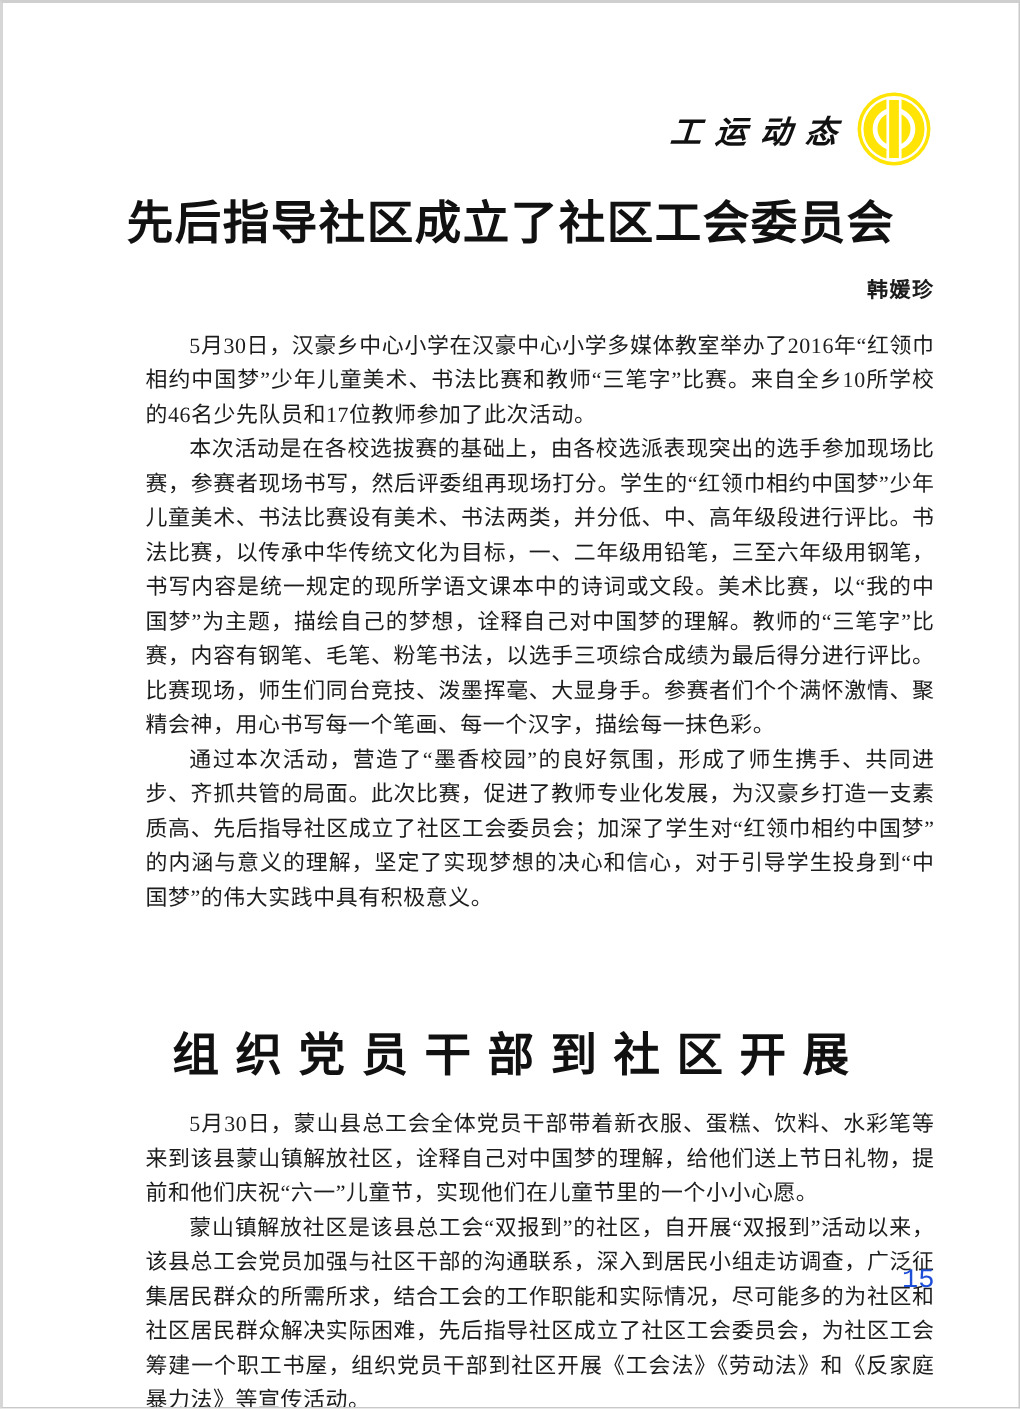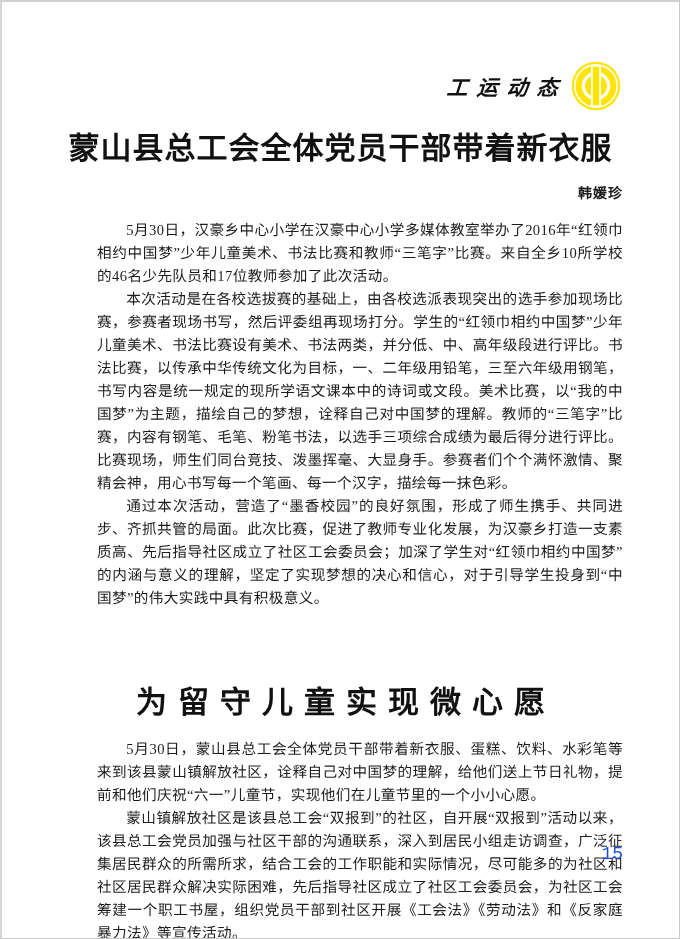--- a/index.html
+++ b/index.html
@@ -93,31 +93,31 @@
     <span class="masthead-title">工运动态</span>
     <svg class="union-logo" viewBox="0 0 60 60" aria-hidden="true">
       <circle cx="30" cy="30" r="27" fill="#ffe405"></circle>
       <circle cx="30" cy="30" r="23.5" fill="none" stroke="#ffffff" stroke-width="1.8"></circle>
       <circle cx="30" cy="30" r="14" fill="none" stroke="#ffffff" stroke-width="3.6"></circle>
       <rect x="25.4" y="7.5" width="9.2" height="45" fill="#ffe405" stroke="#ffffff" stroke-width="2"></rect>
     </svg>
   </div>
 
   <section>
-    <h1 class="article-title title-1">蒙山县总工会全体党员干部带着新衣服</h1>
+    <h1 class="article-title title-1">先后指导社区成立了社区工会委员会</h1>
     <div class="article-author">韩媛珍</div>
     <div class="article-body">
       <p>5月30日，汉豪乡中心小学在汉豪中心小学多媒体教室举办了2016年“红领巾相约中国梦”少年儿童美术、书法比赛和教师“三笔字”比赛。来自全乡10所学校的46名少先队员和17位教师参加了此次活动。</p>
       <p>本次活动是在各校选拔赛的基础上，由各校选派表现突出的选手参加现场比赛，参赛者现场书写，然后评委组再现场打分。学生的“红领巾相约中国梦”少年儿童美术、书法比赛设有美术、书法两类，并分低、中、高年级段进行评比。书法比赛，以传承中华传统文化为目标，一、二年级用铅笔，三至六年级用钢笔，书写内容是统一规定的现所学语文课本中的诗词或文段。美术比赛，以“我的中国梦”为主题，描绘自己的梦想，诠释自己对中国梦的理解。教师的“三笔字”比赛，内容有钢笔、毛笔、粉笔书法，以选手三项综合成绩为最后得分进行评比。比赛现场，师生们同台竞技、泼墨挥毫、大显身手。参赛者们个个满怀激情、聚精会神，用心书写每一个笔画、每一个汉字，描绘每一抹色彩。</p>
       <p><span>通过本次活动，营造了“墨香校园”的良好氛围，形成了师生携手、共同进步、齐抓共管的局面。此次比赛，促进了教师专业化发展，为汉豪乡打造一支素质高、先后指导社区成立了社区工会委员会；加深了学生对“红领巾相约中国梦”的内涵与意义的理解，坚定了实现梦想的决心和信心，对于引导学生投身到“中国梦”的伟大实践中具有积极意义。</span></p>
     </div>
   </section>
 
   <section>
-    <h1 class="article-title title-2">为留守儿童实现微心愿</h1>
+    <h1 class="article-title title-2">组织党员干部到社区开展</h1>
     <div class="article-body">
       <p>5月30日，蒙山县总工会全体党员干部带着新衣服、蛋糕、饮料、水彩笔等来到该县蒙山镇解放社区，诠释自己对中国梦的理解，给他们送上节日礼物，提前和他们庆祝“六一”儿童节，实现他们在儿童节里的一个小小心愿。</p>
       <p><span>蒙山镇解放社区是该县总工会“双报到”的社区，自开展“双报到”活动以来，该县总工会党员加强与社区干部的沟通联系，深入到居民小组走访调查，广泛征集居民群众的所需所求，结合工会的工作职能和实际情况，尽可能多的为社区和社区居民群众解决实际困难，先后指导社区成立了社区工会委员会，为社区工会筹建一个职工书屋，组织党员干部到社区开展《工会法》《劳动法》和《反家庭暴力法》等宣传活动。</span></p>
     </div>
   </section>
 
   <div class="page-number">15</div>
 
 </div>
 

